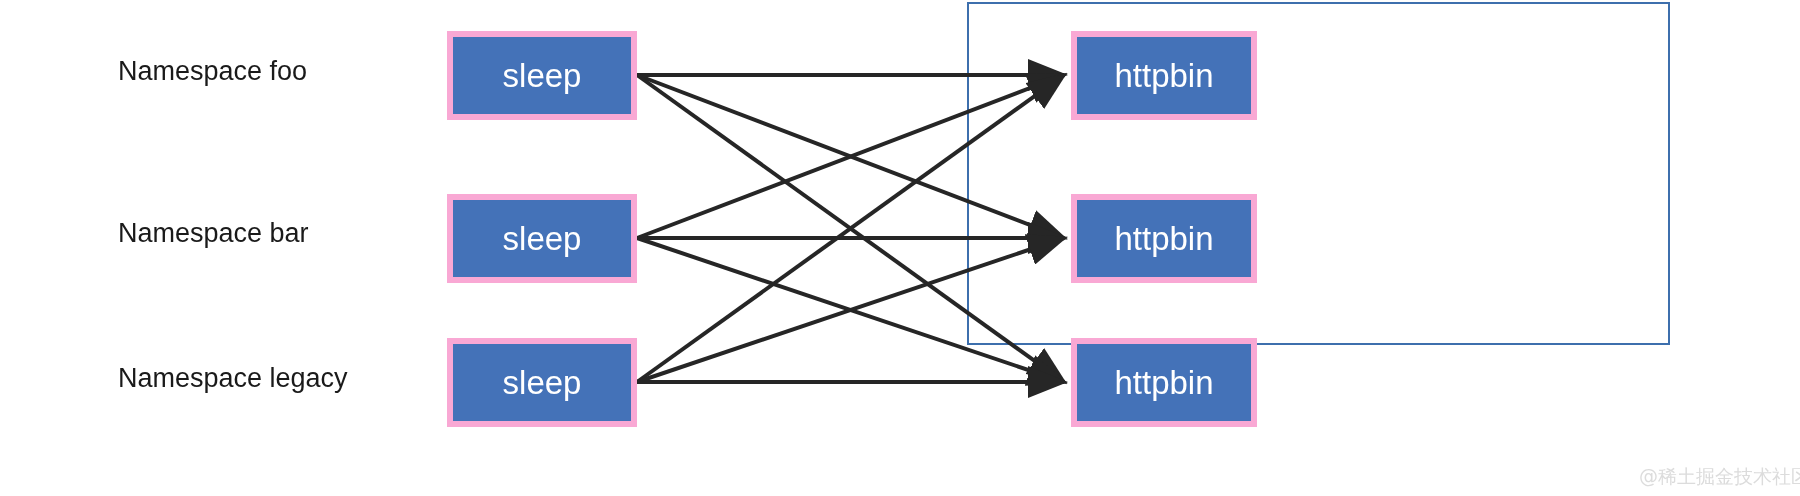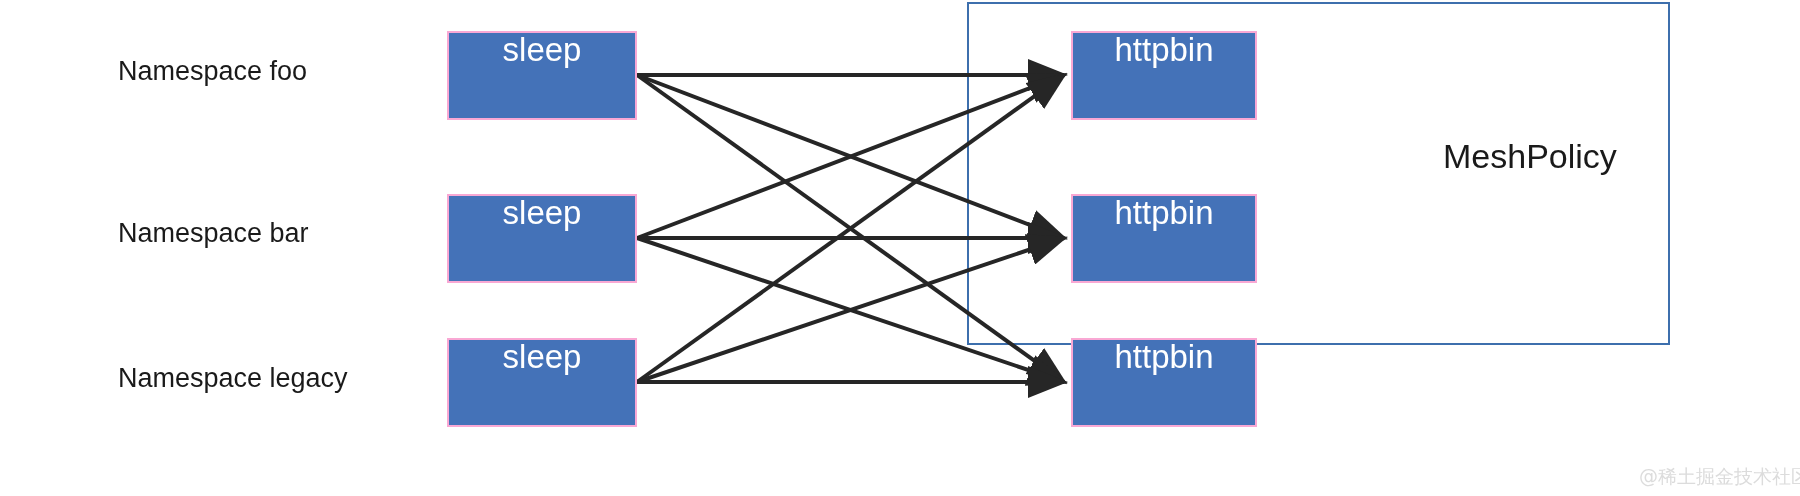--- a/index.html
+++ b/index.html
@@ -30,22 +30,23 @@
     position: absolute;
     font-size: 27px;
     color: #1a1a1a;
     white-space: nowrap;
     line-height: 1;
   }
   .node-box {
     position: absolute;
     box-sizing: border-box;
     background: #4472b8;
-    border: 2px solid #f9a8d4;
+    border: 6px solid #f9a8d4;
     display: flex;
+    align-items: center;
     justify-content: center;
   }
   .node-label {
     color: #ffffff;
     font-size: 33px;
     line-height: 1;
     white-space: nowrap;
   }
   .policy-region {
     position: absolute;
@@ -72,21 +73,20 @@
 </head>
 <body>
 
 <div id="canvas">
 
   <div class="ns-label" style="left:118px; top:58px;">Namespace foo</div>
   <div class="ns-label" style="left:118px; top:365px;">Namespace legacy</div>
   <div class="ns-label" style="left:118px; top:220px;">Namespace bar</div>
 
   <div class="policy-region" style="left:967px; top:2px; width:703px; height:343px;"></div>
-  <div class="policy-label" style="left:1443px; top:139px;">MeshPolicy</div>
 
   <svg class="diagram-svg" viewBox="0 0 1800 496" xmlns="http://www.w3.org/2000/svg">
     <defs>
       <marker id="arrowhead" markerWidth="10" markerHeight="8" refX="9" refY="4" orient="auto" markerUnits="strokeWidth">
         <path d="M0,0 L10,4 L0,8 z" fill="#262626"></path>
       </marker>
     </defs>
     <g id="edge-group" stroke="#262626" stroke-width="4" fill="none">
         <line x1="637" y1="75" x2="1064" y2="75" stroke="#262626" stroke-width="4" marker-end="url(#arrowhead)"></line>
         <line x1="637" y1="75" x2="1064" y2="238" stroke="#262626" stroke-width="4" marker-end="url(#arrowhead)"></line>

